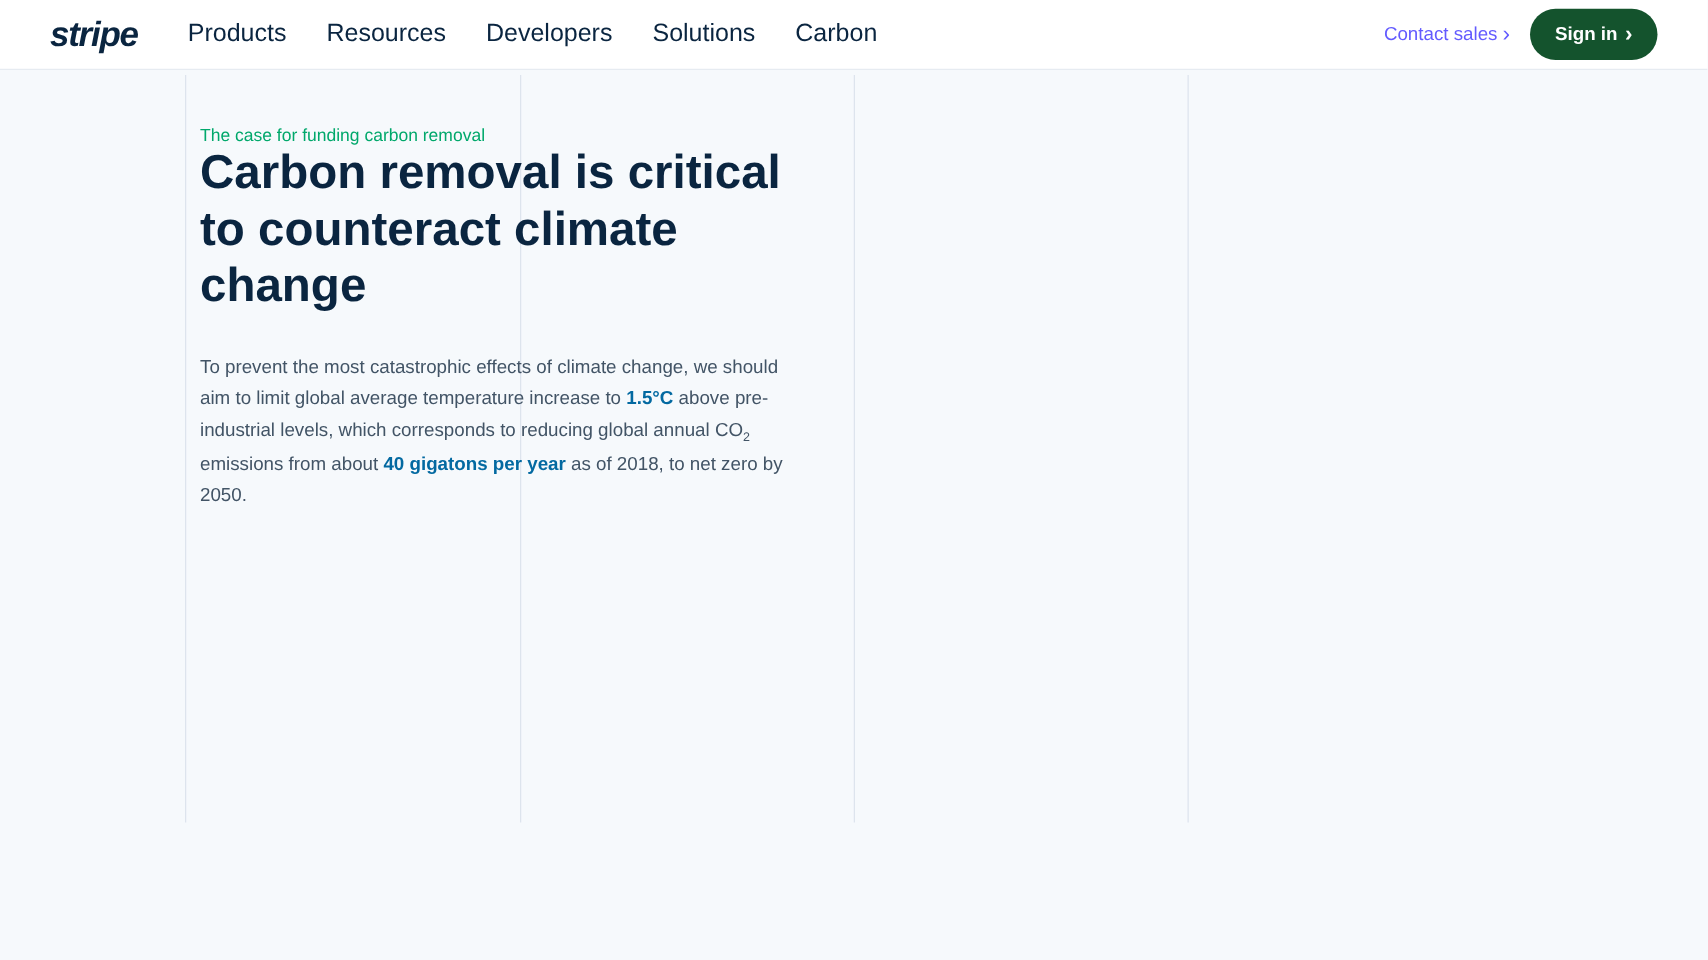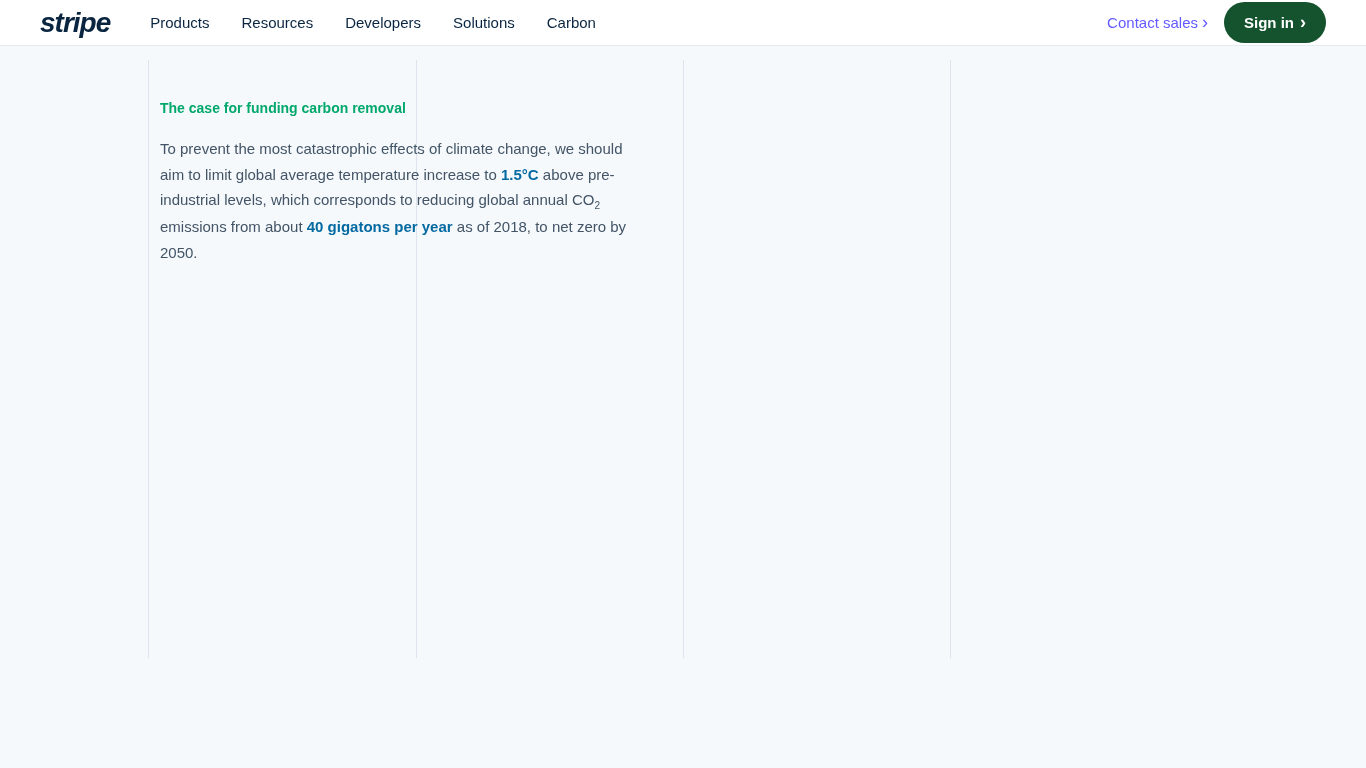--- a/index.html
+++ b/index.html
@@ -8,21 +8,21 @@
       background: #f6f9fc;
       width: 1366px;
       height: 768px;
       overflow: hidden;
     }
 
     
     .navbar {
       background: #fff;
       border-bottom: 1px solid #e6ebf1;
-      height: 46px;
+      height: 56px;
       display: flex;
       align-items: center;
       padding: 0 40px;
       position: relative;
       z-index: 10;
     }
     .navbar-logo {
       font-size: 28px;
       font-weight: 700;
       color: #0a2540;
@@ -33,21 +33,21 @@
       font-style: italic;
     }
     .navbar-links {
       display: flex;
       gap: 32px;
       flex: 1;
     }
     .navbar-links a {
       text-decoration: none;
       color: #0a2540;
-      font-size: 15px;
+      font-size: 20px;
       font-weight: 500;
     }
     .navbar-right {
       display: flex;
       gap: 16px;
     }
     .contact-sales-btn {
       color: #635bff;
       font-size: 15px;
       font-weight: 500;
@@ -77,22 +77,21 @@
       gap: 6px;
     }
     .signin-btn::after {
       content: '›';
       font-size: 18px;
     }
 
     .section-label {
       color: #00a86b;
       font-size: 14px;
-      font-weight: 700;
-      margin-bottom: 20px;
+      font-weight: 400;
     }
 
     .main-heading {
       font-size: 38px;
       font-weight: 700;
       color: #0a2540;
       line-height: 1.2;
       margin-bottom: 28px;
     }
 
@@ -248,20 +247,21 @@
 
   <div class="vgrid col-left-start"></div>
   <div class="vgrid col-center-1"></div>
   <div class="vgrid col-center-2"></div>
   <div class="vgrid col-center-3"></div>
 
   <div class="main-content">
     <div class="text-cols">
       <div class="text-left">
         <div class="section-label">The case for funding carbon removal</div>
+        <h1 class="main-heading">Carbon removal is critical to counteract climate change</h1>
         <p class="body-text">
           <span>To prevent the most catastrophic effects of climate change, we should aim to limit global average temperature increase to </span><span class="highlight-green">1.5°C</span><span> above pre-industrial levels, which corresponds to reducing global annual CO</span><sub>2</sub><span> emissions from about </span><span class="highlight-green">40 gigatons per year</span><span> as of 2018, to net zero by 2050.</span>
         </p>
       </div>
     </div>
   </div>
 
   <div class="bottom-bar" style="position: absolute; bottom: 0; left: 0; right: 0;">
     <div class="temp-selector">
 

